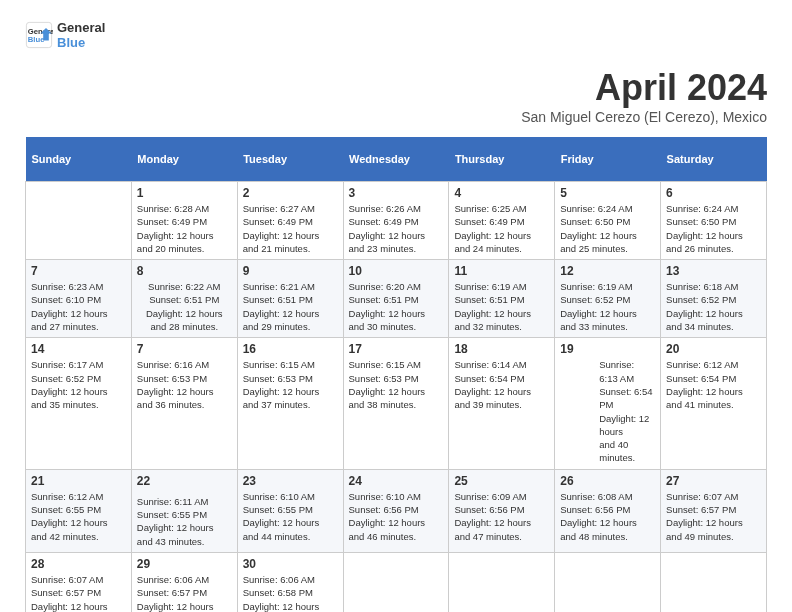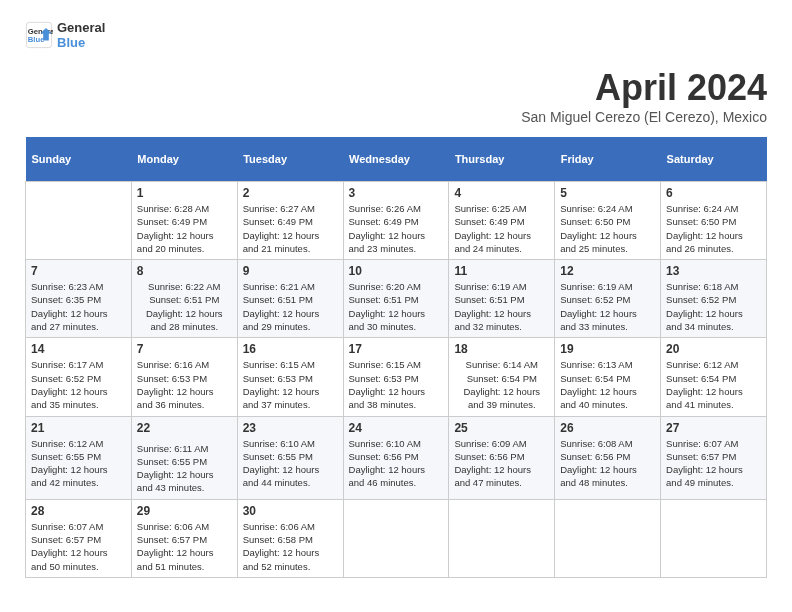--- a/index.html
+++ b/index.html
@@ -160,21 +160,21 @@
           <div class="cell-info" style="white-space: pre-line;">Sunrise: 6:24 AM
 Sunset: 6:50 PM
 Daylight: 12 hours
 and 26 minutes.</div>
         </td>
       </tr>
       <tr>
         <td>
           <span class="date-num">7</span>
           <div class="cell-info" style="white-space: pre-line;">Sunrise: 6:23 AM
-Sunset: 6:35 PM
+Sunset: 6:10 PM
 Daylight: 12 hours
 and 27 minutes.</div>
         </td>
         <td>
           <span class="date-num">8</span>
           <div class="cell-info" style="white-space: pre-line; text-align: center;">Sunrise: 6:22 AM
 Sunset: 6:51 PM
 Daylight: 12 hours
 and 28 minutes.</div>
         </td>
@@ -238,28 +238,28 @@
         </td>
         <td>
           <span class="date-num">17</span>
           <div class="cell-info" style="white-space: pre-line;">Sunrise: 6:15 AM
 Sunset: 6:53 PM
 Daylight: 12 hours
 and 38 minutes.</div>
         </td>
         <td>
           <span class="date-num">18</span>
-          <div class="cell-info" style="white-space: pre-line; text-align: center;">Sunrise: 6:14 AM
+          <div class="cell-info" style="white-space: pre-line;">Sunrise: 6:14 AM
 Sunset: 6:54 PM
 Daylight: 12 hours
 and 39 minutes.</div>
         </td>
         <td>
           <span class="date-num">19</span>
-          <div class="cell-info" style="white-space: pre-line;">Sunrise: 6:13 AM
+          <div class="cell-info" style="white-space: pre-line; margin-left: 39px;">Sunrise: 6:13 AM
 Sunset: 6:54 PM
 Daylight: 12 hours
 and 40 minutes.</div>
         </td>
         <td>
           <span class="date-num">20</span>
           <div class="cell-info" style="white-space: pre-line;">Sunrise: 6:12 AM
 Sunset: 6:54 PM
 Daylight: 12 hours
 and 41 minutes.</div>

